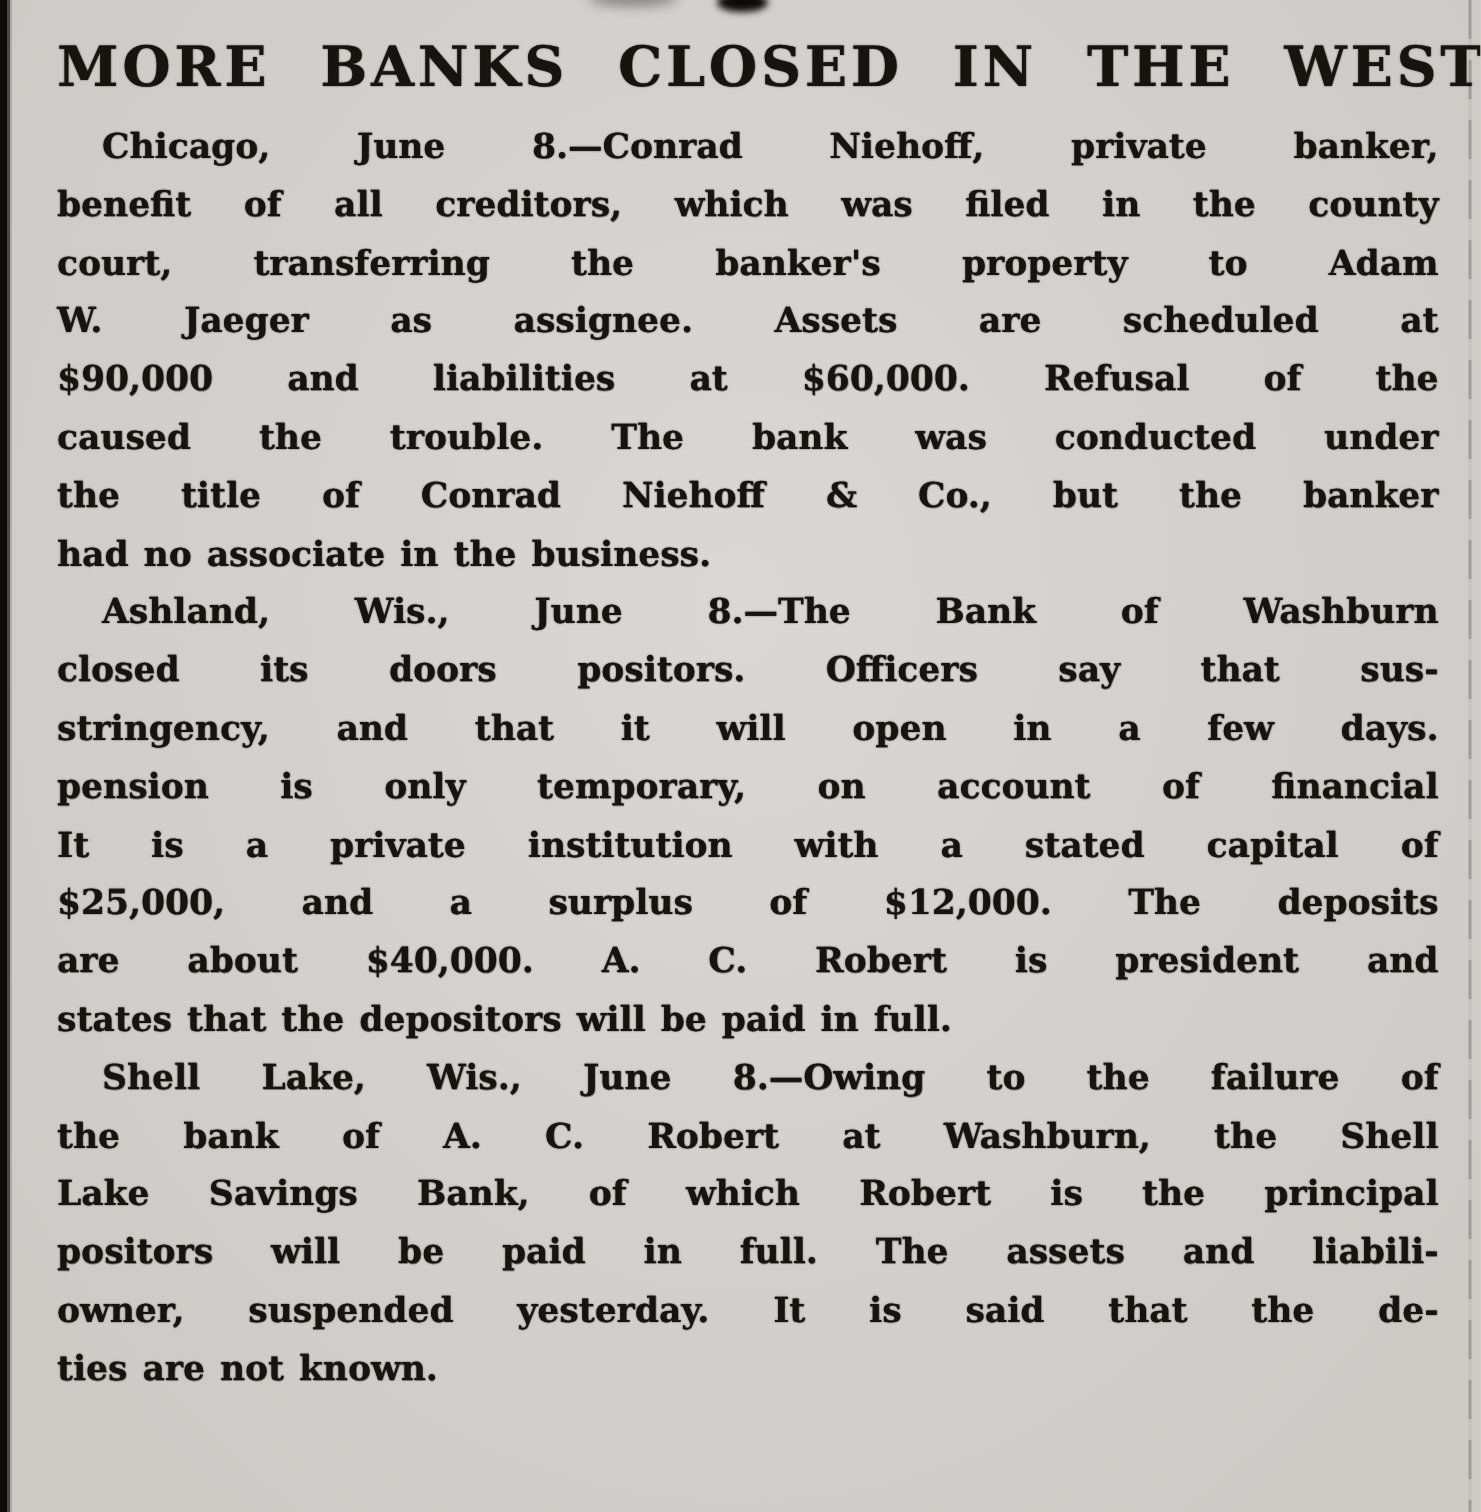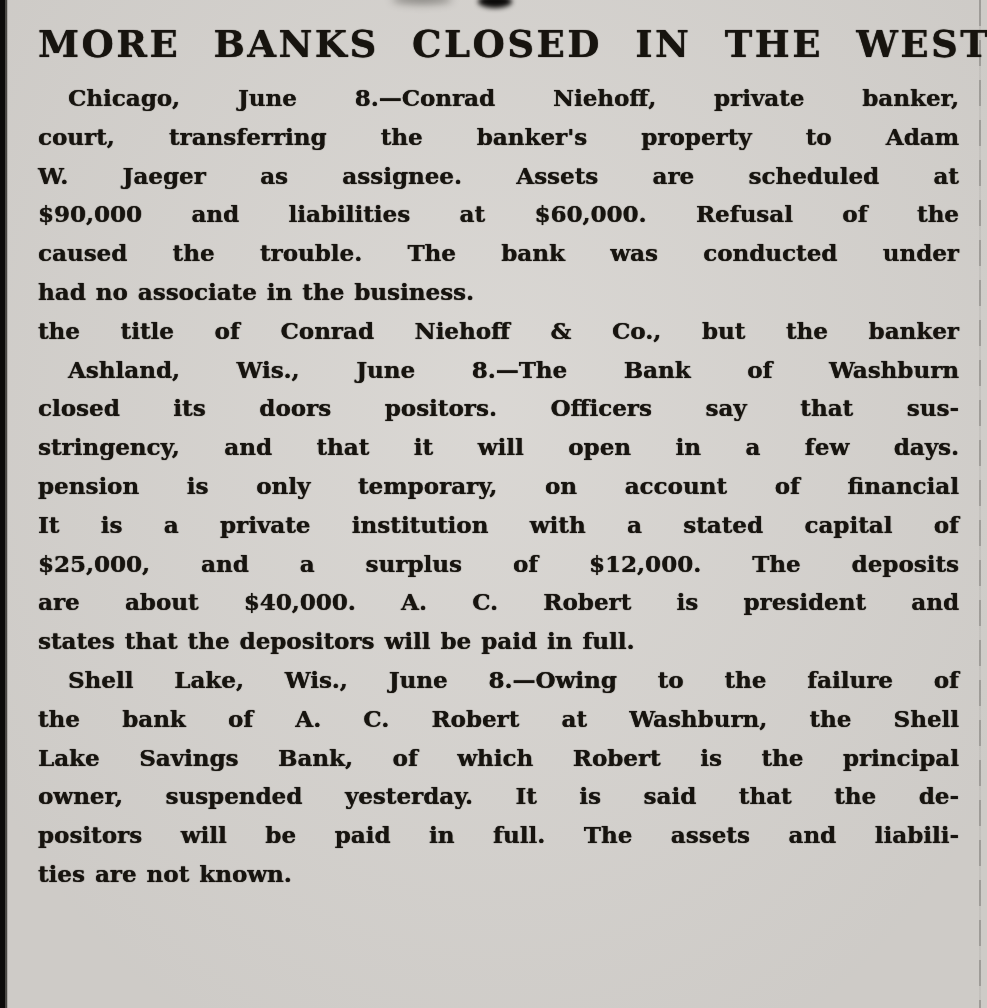--- a/index.html
+++ b/index.html
@@ -76,40 +76,41 @@
   <div class="rule-left"></div>
   <div class="rule-right"></div>
   <div class="smudge-a"></div>
   <div class="smudge-b"></div>
 
   <div class="content ink">
     <div class="headline">MORE BANKS CLOSED IN THE WEST.</div>
     <div class="body-text">
         <div class="para">
           <div class="line">Chicago, June 8.—Conrad Niehoff, private banker,</div>
+          <div class="line">benefit of all creditors, which was filed in the county</div>
           <div class="line">court, transferring the banker's property to Adam</div>
           <div class="line">W. Jaeger as assignee.  Assets are scheduled at</div>
           <div class="line">$90,000 and liabilities at $60,000.  Refusal of the</div>
           <div class="line">caused the trouble.  The bank was conducted under</div>
+          <div class="line">the title of Conrad Niehoff &amp; Co., but the banker</div>
           <div class="line para-last">had no associate in the business.</div>
-          <div class="line">the title of Conrad Niehoff &amp; Co., but the banker</div>
         </div>
         <div class="para">
           <div class="line">Ashland, Wis., June 8.—The Bank of Washburn</div>
           <div class="line">closed its doors positors.  Officers say that sus-</div>
           <div class="line">stringency, and that it will open in a few days.</div>
           <div class="line">pension is only temporary, on account of financial</div>
           <div class="line">It is a private institution with a stated capital of</div>
           <div class="line">$25,000, and a surplus of $12,000.  The deposits</div>
           <div class="line">are about $40,000.  A. C. Robert is president and</div>
           <div class="line para-last">states that the depositors will be paid in full.</div>
         </div>
         <div class="para">
           <div class="line">Shell Lake, Wis., June 8.—Owing to the failure of</div>
           <div class="line">the bank of A. C. Robert at Washburn, the Shell</div>
           <div class="line">Lake Savings Bank, of which Robert is the principal</div>
+          <div class="line">positors will be paid in full.  The assets and liabili-</div>
           <div class="line">owner, suspended yesterday.  It is said that the de-</div>
-          <div class="line">positors will be paid in full.  The assets and liabili-</div>
           <div class="line para-last">ties are not known.</div>
         </div>
       </div>
   </div>
 </div>
 
 </body></html>

